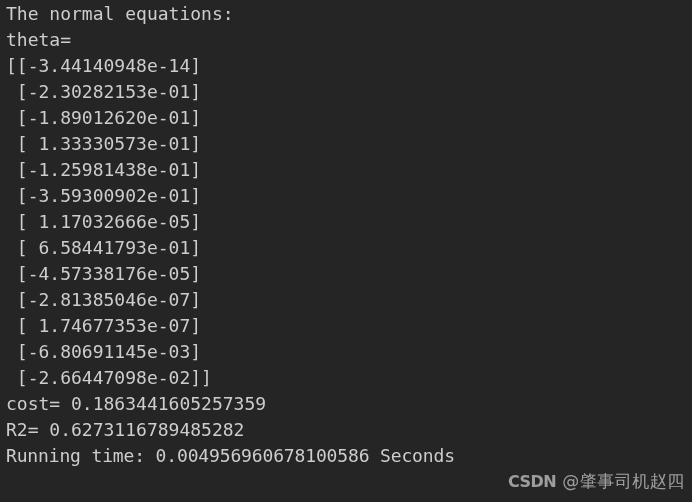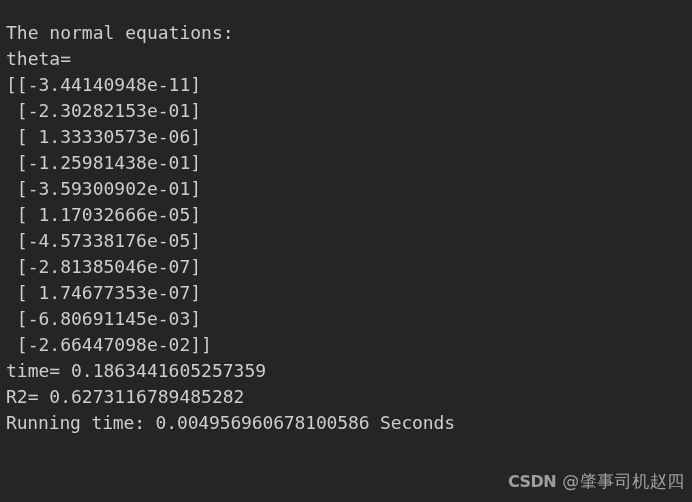--- a/index.html
+++ b/index.html
@@ -12,21 +12,21 @@
     width: 692px;
     height: 502px;
     background: #252526;
     overflow: hidden;
     font-family: "DejaVu Sans Mono", "Liberation Mono", monospace;
     font-size: 18px;
     line-height: 26px;
     letter-spacing: 0px;
     color: #cccccc;
     box-sizing: border-box;
-    padding: 20px 0 0 6px;
+    padding: 1px 0 0 6px;
   }
   .line {
     white-space: pre;
     height: 26px;
     line-height: 26px;
     font-size: 18px;
     color: #cdcdcd;
   }
   .line.tight {
     letter-spacing: -0.15px;
@@ -54,32 +54,34 @@
     font-size: 17px;
   }
 </style>
 </head>
 <body>
 
 <div id="terminal">
 
   <div class="line">The normal equations:</div>
   <div class="line">theta=</div>
-  <div class="line">[[-3.44140948e-11]</div>
+  <div class="line">[[-3.44140948e-14]</div>
   <div class="line"> [-2.30282153e-01]</div>
-  <div class="line"> [ 1.33330573e-06]</div>
+  <div class="line"> [-1.89012620e-01]</div>
+  <div class="line"> [ 1.33330573e-01]</div>
   <div class="line"> [-1.25981438e-01]</div>
   <div class="line"> [-3.59300902e-01]</div>
   <div class="line"> [ 1.17032666e-05]</div>
+  <div class="line"> [ 6.58441793e-01]</div>
   <div class="line"> [-4.57338176e-05]</div>
   <div class="line"> [-2.81385046e-07]</div>
   <div class="line"> [ 1.74677353e-07]</div>
   <div class="line"> [-6.80691145e-03]</div>
   <div class="line"> [-2.66447098e-02]]</div>
-  <div class="line">time= 0.1863441605257359</div>
+  <div class="line">cost= 0.1863441605257359</div>
   <div class="line">R2= 0.6273116789485282</div>
   <div class="line tight">Running time: 0.004956960678100586 Seconds</div>
 
   <div id="watermark">
     <span class="wm-brand">CSDN</span>
     <span class="wm-user">@肇事司机赵四</span>
   </div>
 
 </div>
 

